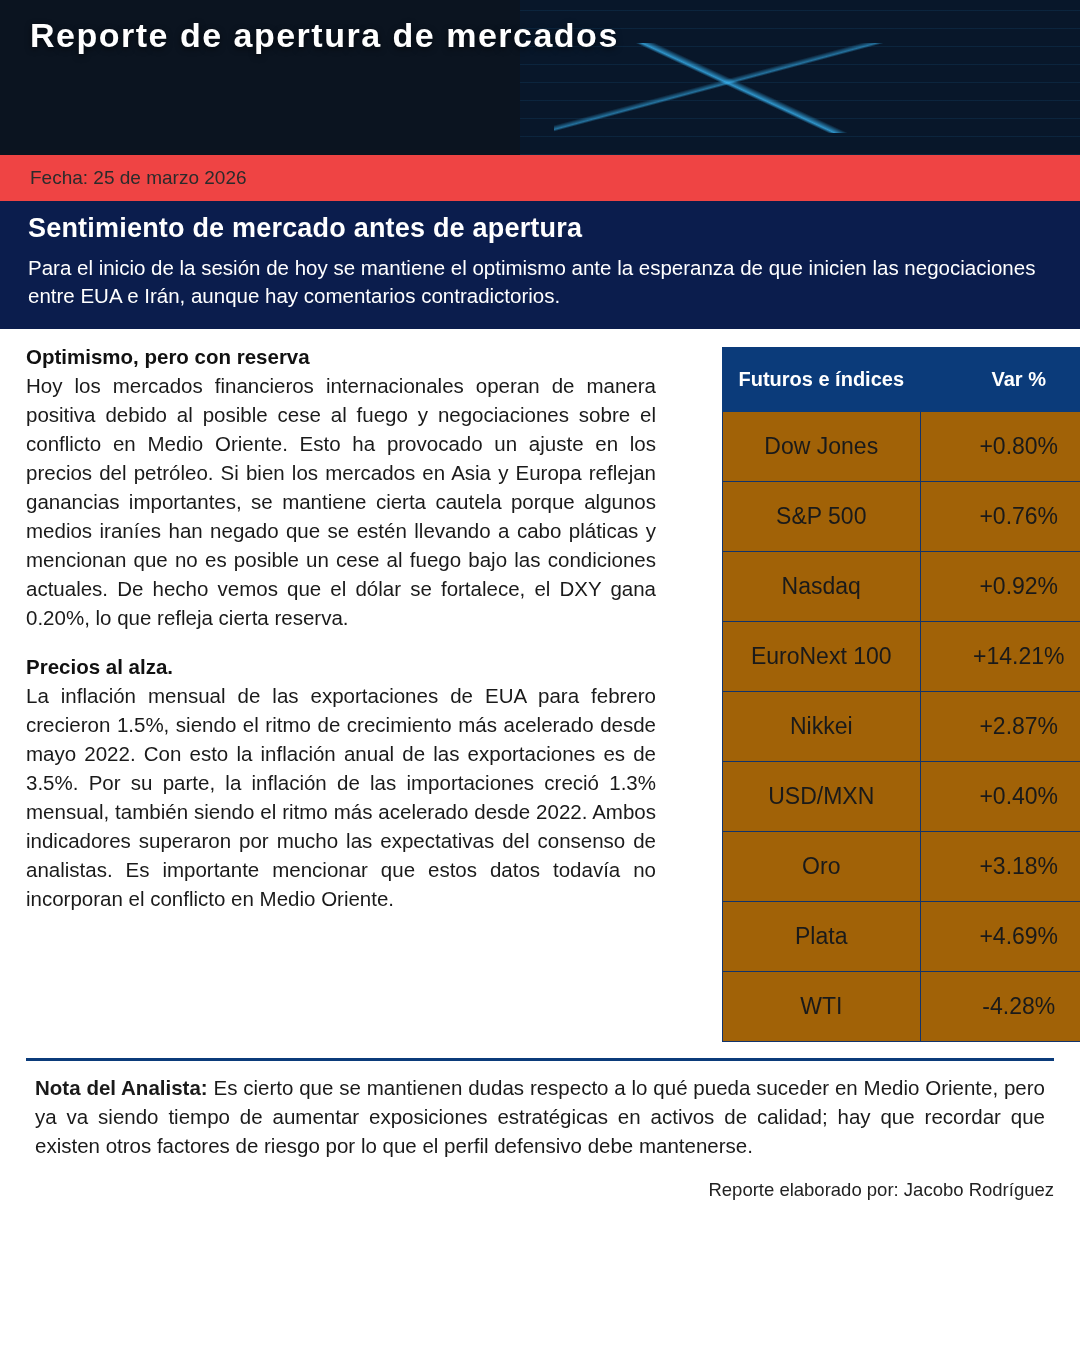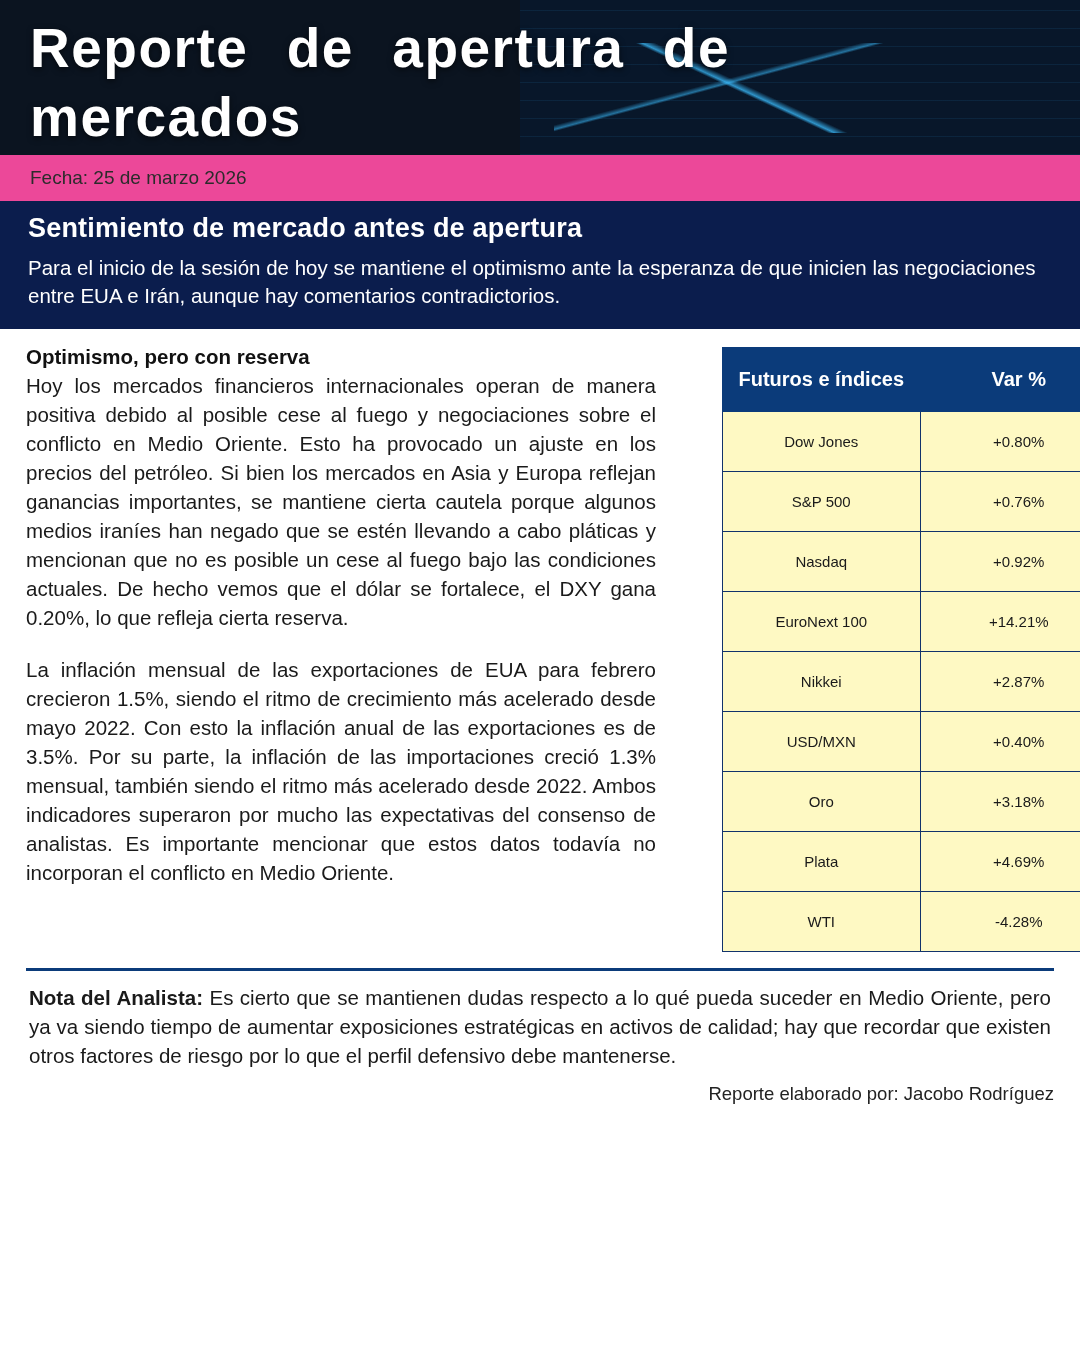--- a/index.html
+++ b/index.html
@@ -63,34 +63,34 @@
       linear-gradient(25deg, rgba(60,190,255,0.0) 40%, rgba(60,190,255,0.75) 41%, rgba(60,190,255,0.0) 43%),
       linear-gradient(-15deg, rgba(60,190,255,0.0) 60%, rgba(60,190,255,0.55) 61%, rgba(60,190,255,0.0) 63%);
     filter: blur(0.4px);
   }
   .header-title {
     position: absolute;
     left: 30px;
     top: 14px;
     width: 700px;
     margin: 0;
-    font-size: 55px;
+    font-size: 34px;
     line-height: 1.25;
     font-weight: bold;
     color: #ffffff;
     letter-spacing: 1.5px;
     text-align: justify;
     z-index: 3;
     text-shadow: 0 2px 6px rgba(0,0,0,0.6);
   }
 
   
   .date-bar {
     height: 46px;
-    background: #ec4899;
+    background: #ef4444;
     display: flex;
     align-items: center;
     padding-left: 30px;
     box-sizing: border-box;
     font-size: 19px;
     color: #2b2b2b;
   }
 
   
   .banner {
@@ -151,46 +151,46 @@
   table.market th {
     background: #0b3b7a;
     color: #ffffff;
     font-size: 20px;
     font-weight: bold;
     padding: 20px 6px;
     border: 1px solid #0b3b7a;
   }
   table.market td {
     border: 1px solid #12336b;
-    font-size: 15px;
+    font-size: 23px;
     text-align: center;
     padding: 21px 6px;
     color: #1a1a1a;
-    background: #fef9c3;
+    background: #a16207;
   }
   table.market td.val { font-weight: normal; }
   .pos { color: #1faa59; }
   .neg { color: #e03131; }
 
   
   .note-wrap {
     padding: 14px 26px 0 26px;
     box-sizing: border-box;
   }
   .note-rule {
     height: 3px;
     background: #0b3b7a;
     width: 100%;
     margin: 2px 0 12px 0;
   }
   .note {
     font-size: 20.5px;
     line-height: 1.42;
     text-align: justify;
-    margin: 3px;
+    margin: 9px;
   }
   .note b { font-weight: bold; }
   .credit {
     text-align: right;
     font-size: 18.5px;
     color: #222222;
     padding: 10px 26px 0 0;
     box-sizing: border-box;
   }
 </style>
@@ -212,20 +212,21 @@
     <h2>Sentimiento de mercado antes de apertura</h2>
     <p>Para el inicio de la sesión de hoy se mantiene el optimismo ante la esperanza de que inicien las negociaciones entre EUA e Irán, aunque hay comentarios contradictorios.</p>
   </div>
 
   <div class="content">
 
     <div class="col-left">
       <p class="sec-head">Optimismo, pero con reserva</p>
       <p class="sec-body">Hoy los mercados financieros internacionales operan de manera positiva debido al posible cese al fuego y negociaciones sobre el conflicto en Medio Oriente. Esto ha provocado un ajuste en los precios del petróleo. Si bien los mercados en Asia y Europa reflejan ganancias importantes, se mantiene cierta cautela porque algunos medios iraníes han negado que se estén llevando a cabo pláticas y mencionan que no es posible un cese al fuego bajo las condiciones actuales. De hecho vemos que el dólar se fortalece, el DXY gana 0.20%, lo que refleja cierta reserva.</p>
 
+      <p class="sec-head">Precios al alza.</p>
       <p class="sec-body last">La inflación mensual de las exportaciones de EUA para febrero crecieron 1.5%, siendo el ritmo de crecimiento más acelerado desde mayo 2022. Con esto la inflación anual de las exportaciones es de 3.5%. Por su parte, la inflación de las importaciones creció 1.3% mensual, también siendo el ritmo más acelerado desde 2022. Ambos indicadores superaron por mucho las expectativas del consenso de analistas. Es importante mencionar que estos datos todavía no incorporan el conflicto en Medio Oriente.</p>
     </div>
 
     <div class="col-right">
       <table class="market">
         <thead>
           <tr>
             <th>Futuros e índices</th>
             <th>Var %</th>
           </tr>

